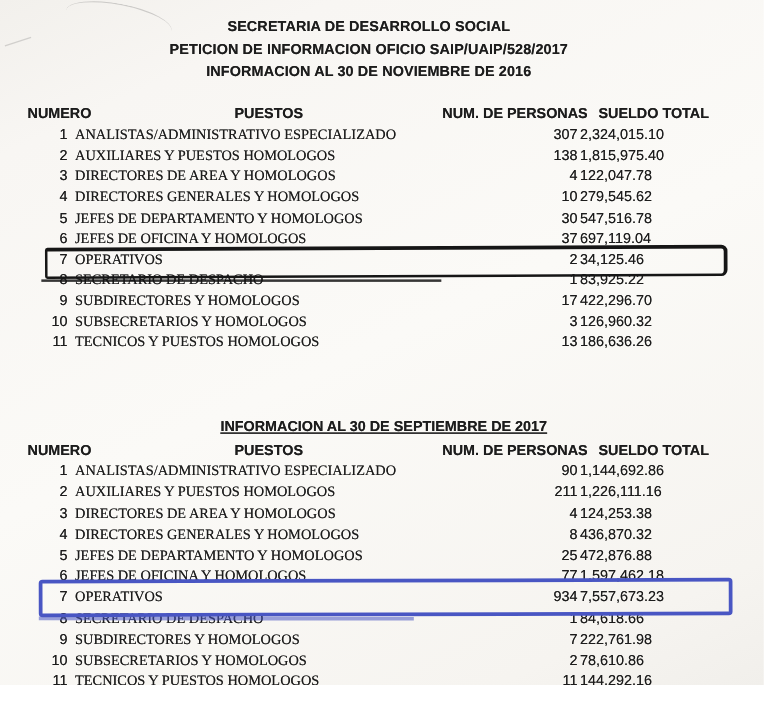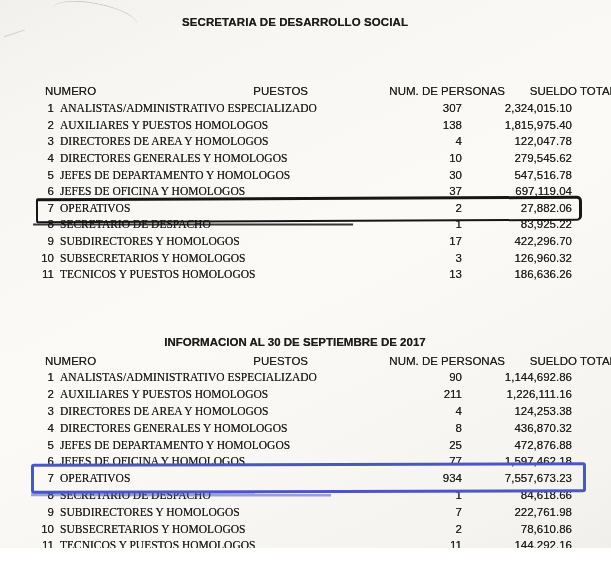--- a/index.html
+++ b/index.html
@@ -14,35 +14,35 @@
 
   
   .crease1 { position:absolute; left:52px; top:3px; width:86px; height:26px;
     border-top:1px solid rgba(110,110,110,0.30); border-radius:50%; transform:rotate(11deg); }
   .crease2 { position:absolute; left:2px; top:24px; width:22px; height:9px;
     border-bottom:1px solid rgba(120,120,120,0.28); transform:rotate(-18deg); }
 
   .titles { position:absolute; left:0; top:13px; width:590px; text-align:center; }
   .titles div { font-weight:bold; font-size:11.5px; line-height:18px; letter-spacing:0.1px; }
 
-  .col-head { position:absolute; font-weight:normal; font-size:11.5px; white-space:nowrap;margin-left:23px; }
-  .col-head.center { text-align:right; width:140px; }
+  .col-head { position:absolute; font-weight:bold; font-size:11.5px; white-space:nowrap; }
+  .col-head.center { text-align:center; width:140px; }
 
   .tbody { position:absolute; left:0; width:576px; }
   .trow { display:grid; grid-template-columns:54px 300px 110px 112px; height:16.6px;
     align-items:center; font-size:11.5px; }
   .tbody.t2017 .trow { height:16.8px; }
   .cell { white-space:nowrap; }
   .cell.num { text-align:right; }
   .cell.puesto { text-align:left; padding-left:6px;font-family:Liberation Serif, serif; }
   .cell.personas { text-align:right; padding-right:2px; }
-  .cell.sueldo { text-align:right; padding-right:4px; }
-
-  .section2-title { position:absolute; left:0; top:336px; width:590px; text-align:center;
-    font-weight:bold; font-size:11.5px; }
+  .cell.sueldo { padding-right:4px; }
+
+  .section2-title { position:absolute; left:12px; top:336px; width:590px; text-align:center;
+    font-weight:bold; font-size:11.5px;text-decoration:underline; }
 
   .hl-box { position:absolute; background:transparent; pointer-events:none; }
   .hl-2016 { left:36px; top:197px; width:541px; height:20px;
     border-style:solid; border-width:3px 3px 2px 2px;
     border-radius:2px 5px 5px 2px; transform:rotate(-0.25deg); }
   .hl-2016::after { content:""; position:absolute; left:-5px; bottom:-5px; width:320px; height:2px;
     background:rgba(20,20,20,0.85); transform:rotate(0.25deg); }
   .hl-2017 { left:31px; top:463px; width:549px; height:24px;
     border-style:solid; border-width:3px; border-radius:3px; transform:rotate(-0.15deg); }
   .hl-2017::after { content:""; position:absolute; left:-3px; bottom:-6px; width:300px; height:3px;
@@ -51,20 +51,22 @@
 </head>
 <body>
 
 <div class="page scan-text">
 
   <div class="crease1"></div>
   <div class="crease2"></div>
 
   <div class="titles">
     <div>SECRETARIA DE DESARROLLO SOCIAL</div>
+    <div>PETICION DE INFORMACION OFICIO SAIP/UAIP/528/2017</div>
+    <div>INFORMACION AL 30 DE NOVIEMBRE DE 2016</div>
   </div>
 
   <div class="col-head" style="left:22px; top:85px;">NUMERO</div>
   <div class="col-head center" style="left:145px; top:85px;">PUESTOS</div>
   <div class="col-head center" style="left:342px; top:85px;">NUM. DE PERSONAS</div>
   <div class="col-head center" style="left:453px; top:85px;">SUELDO TOTAL</div>
 
   <div class="tbody" style="top:100px;">
       <div class="trow">
         <div class="cell num">1</div>
@@ -99,21 +101,21 @@
       <div class="trow">
         <div class="cell num">6</div>
         <div class="cell puesto">JEFES DE OFICINA Y HOMOLOGOS</div>
         <div class="cell personas">37</div>
         <div class="cell sueldo">697,119.04</div>
       </div>
       <div class="trow">
         <div class="cell num">7</div>
         <div class="cell puesto">OPERATIVOS</div>
         <div class="cell personas">2</div>
-        <div class="cell sueldo">27,882.06</div>
+        <div class="cell sueldo">34,125.46</div>
       </div>
       <div class="trow">
         <div class="cell num">8</div>
         <div class="cell puesto">SECRETARIO DE DESPACHO</div>
         <div class="cell personas">1</div>
         <div class="cell sueldo">83,925.22</div>
       </div>
       <div class="trow">
         <div class="cell num">9</div>
         <div class="cell puesto">SUBDIRECTORES Y HOMOLOGOS</div>

